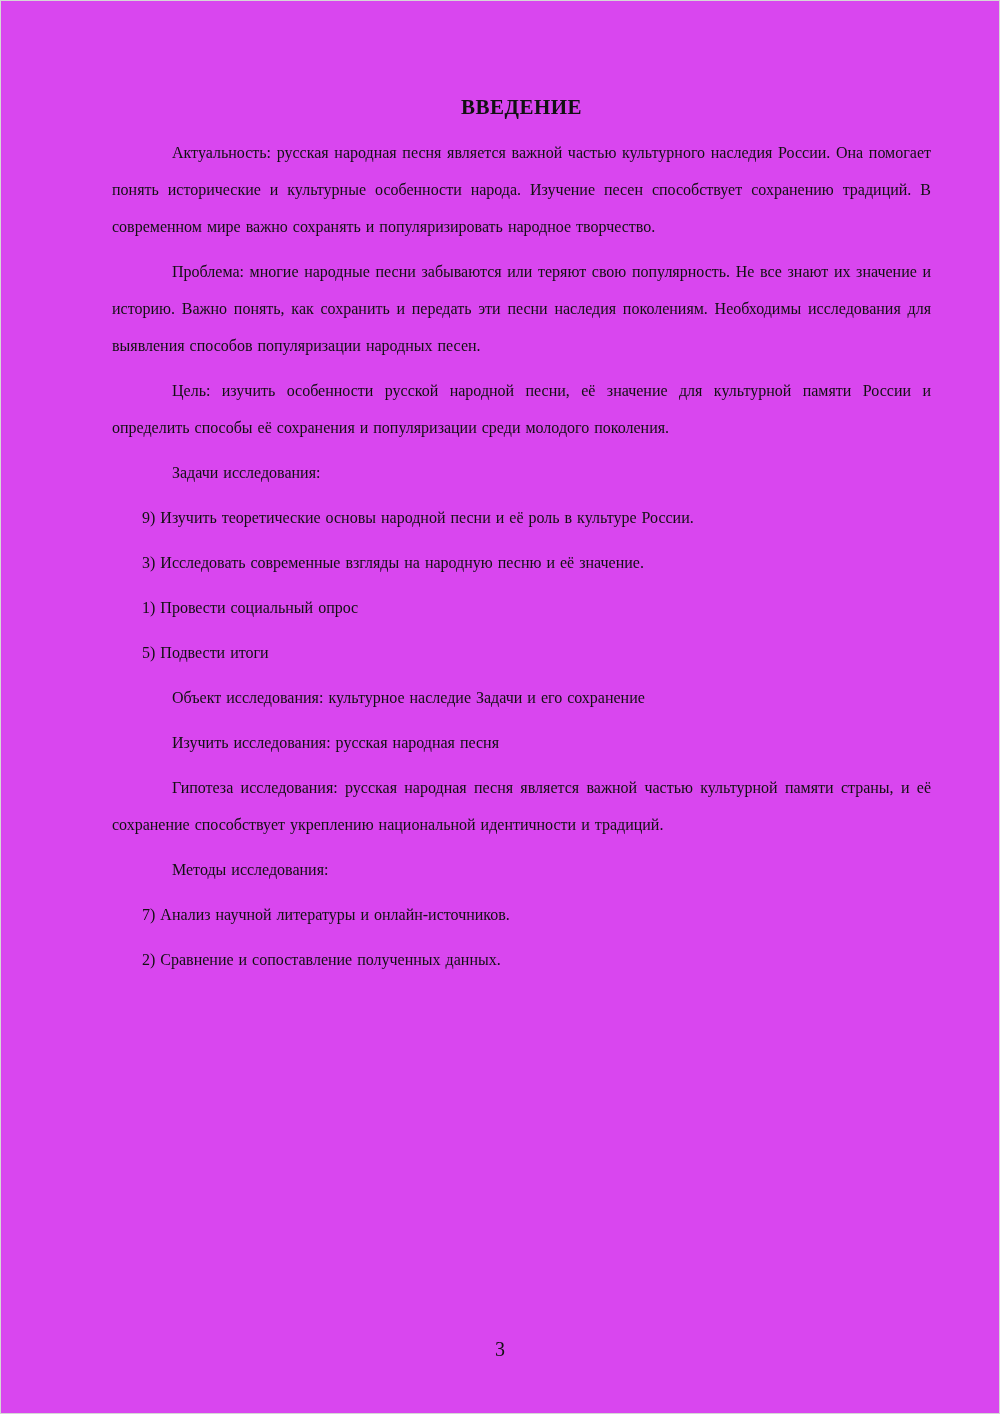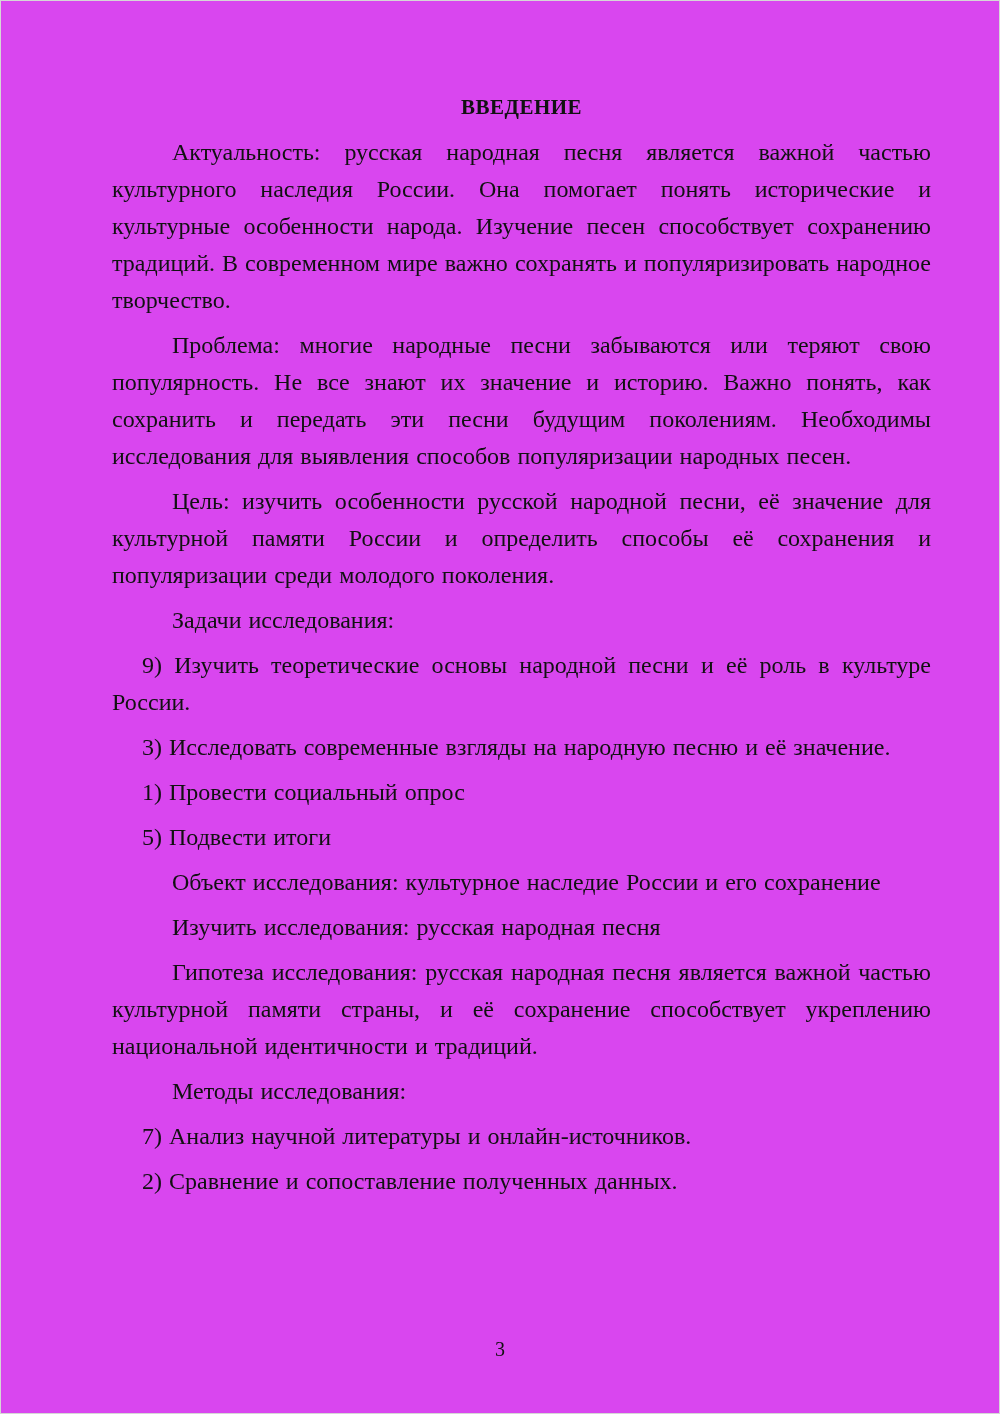--- a/index.html
+++ b/index.html
@@ -23,21 +23,21 @@
   .doc-title {
     margin: 0 0 8px 0;
     font-size: 21px;
     line-height: 37px;
     font-weight: bold;
     text-align: center;
     letter-spacing: 0.5px;
   }
   .para {
     margin: 0 0 8px 0;
-    font-size: 24px;
+    font-size: 16px;
     line-height: 37px;
     text-align: justify;
     text-align-last: left;
     word-spacing: 1px;
   }
   .para.body {
     text-indent: 60px;
   }
   .para.list {
     text-indent: 30px;
@@ -54,28 +54,28 @@
   }
 </style>
 </head>
 <body>
 
 <div class="page">
   <h1 class="doc-title">ВВЕДЕНИЕ</h1>
 
   <div class="doc-body">
       <p class="para body">Актуальность: русская народная песня является важной частью культурного наследия России. Она помогает понять исторические и культурные особенности народа. Изучение песен способствует сохранению традиций. В современном мире важно сохранять и популяризировать народное творчество.</p>
-      <p class="para body">Проблема: многие народные песни забываются или теряют свою популярность. Не все знают их значение и историю. Важно понять, как сохранить и передать эти песни будущим поколениям. Необходимы исследования для выявления способов популяризации народных песен.</p>
+      <p class="para body">Проблема: многие народные песни забываются или теряют свою популярность. Не все знают их значение и историю. Важно понять, как сохранить и передать эти песни наследия поколениям. Необходимы исследования для выявления способов популяризации народных песен.</p>
       <p class="para body">Цель: изучить особенности русской народной песни, её значение для культурной памяти России и определить способы её сохранения и популяризации среди молодого поколения.</p>
       <p class="para body">Задачи исследования:</p>
       <p class="para list">9) Изучить теоретические основы народной песни и её роль в культуре России.</p>
       <p class="para list">3) Исследовать современные взгляды на народную песню и её значение.</p>
       <p class="para list">1) Провести социальный опрос</p>
       <p class="para list">5) Подвести итоги</p>
-      <p class="para body">Объект исследования: культурное наследие России и его сохранение</p>
+      <p class="para body">Объект исследования: культурное наследие Задачи и его сохранение</p>
       <p class="para body">Изучить исследования: русская народная песня</p>
       <p class="para body">Гипотеза исследования: русская народная песня является важной частью культурной памяти страны, и её сохранение способствует укреплению национальной идентичности и традиций.</p>
       <p class="para body">Методы исследования:</p>
       <p class="para list">7) Анализ научной литературы и онлайн-источников.</p>
       <p class="para list">2) Сравнение и сопоставление полученных данных.</p>
     </div>
 
   <div class="page-number">3</div>
 </div>
 

